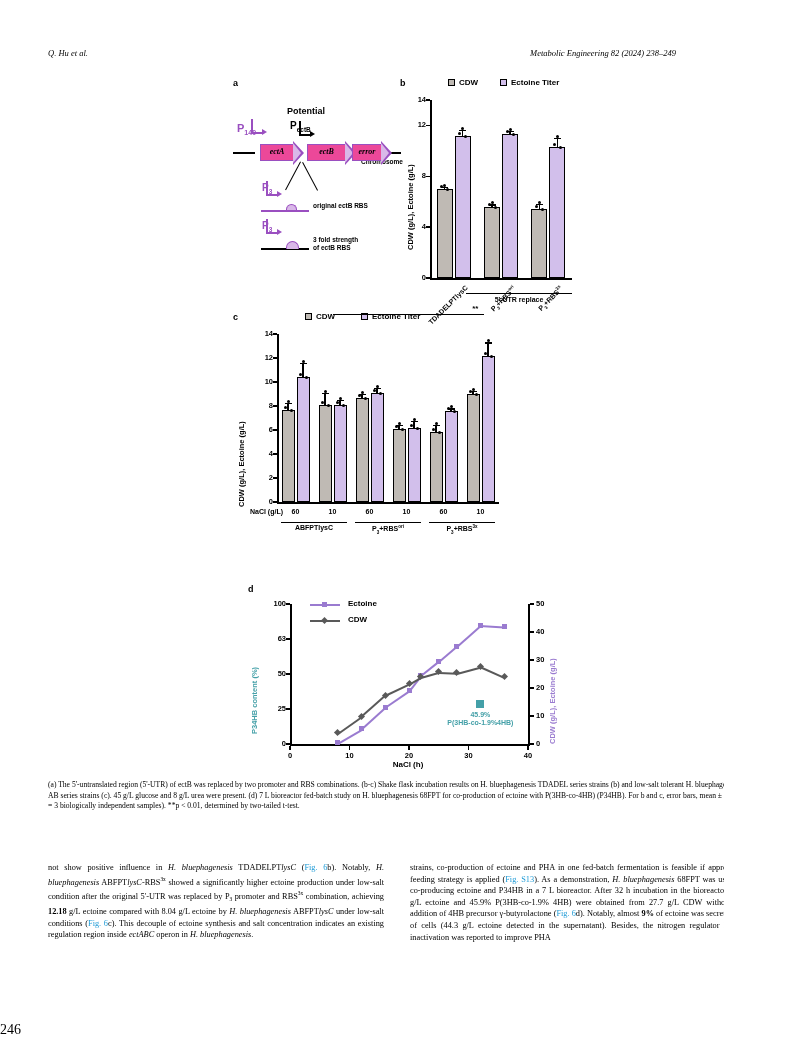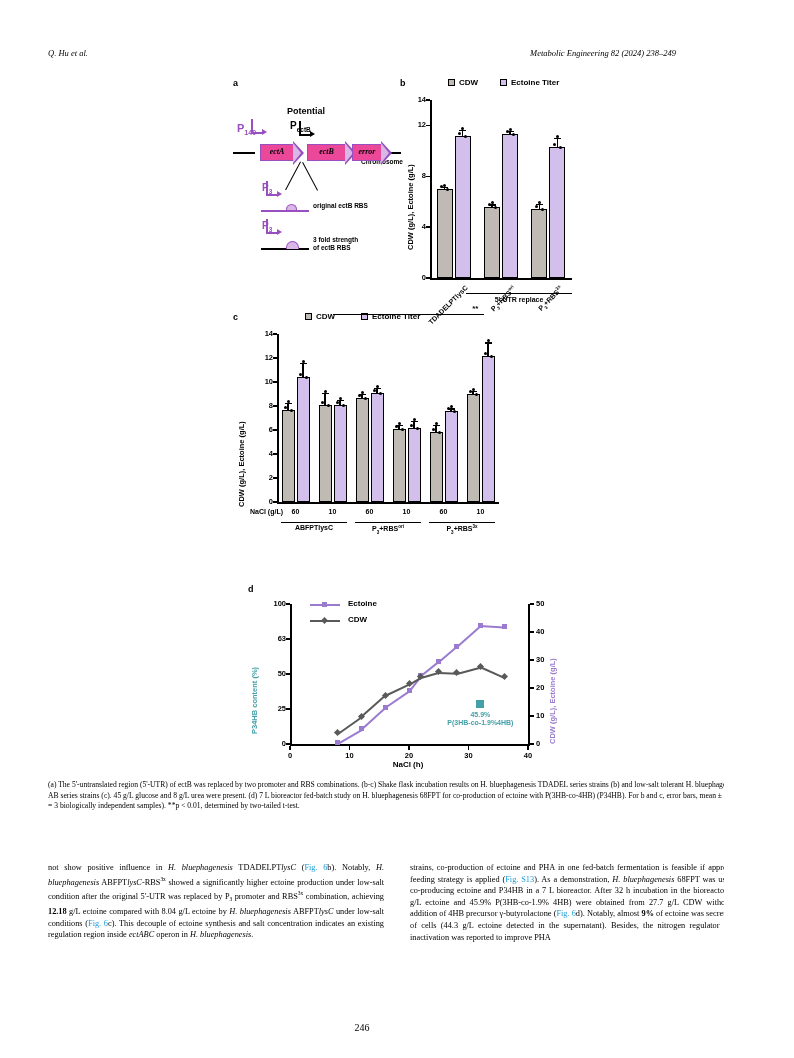--- a/index.html
+++ b/index.html
@@ -77,21 +77,21 @@
   .cols{position:absolute;left:48px;top:862px;width:698px;height:145px;}
   .col{position:absolute;top:0;width:336px;font-size:8.3px;line-height:11.6px;text-align:justify;}
   .col.left{left:0;}
   .col.right{left:362px;}
   .col p{margin:0;}
   .col p.ind{text-indent:12px;}
   .lnk{color:#1c9ad6;}
   .col i{font-style:italic;}
   sup{font-size:0.65em;vertical-align:super;}
   sub{font-size:0.65em;vertical-align:sub;}
-  .pagenum{position:absolute;left:0;right:0;top:1022px;text-align:center;font-size:10px;}
+  .pagenum{position:absolute;left:0;right:0;top:1022px;font-size:14px;}
 </style>
 </head>
 <body>
 
 <div class="page">
 
   <div class="runhead">
     <span class="left">Q. Hu et al.</span>
     <span class="right">Metabolic Engineering 82 (2024) 238–249</span>
   </div>

